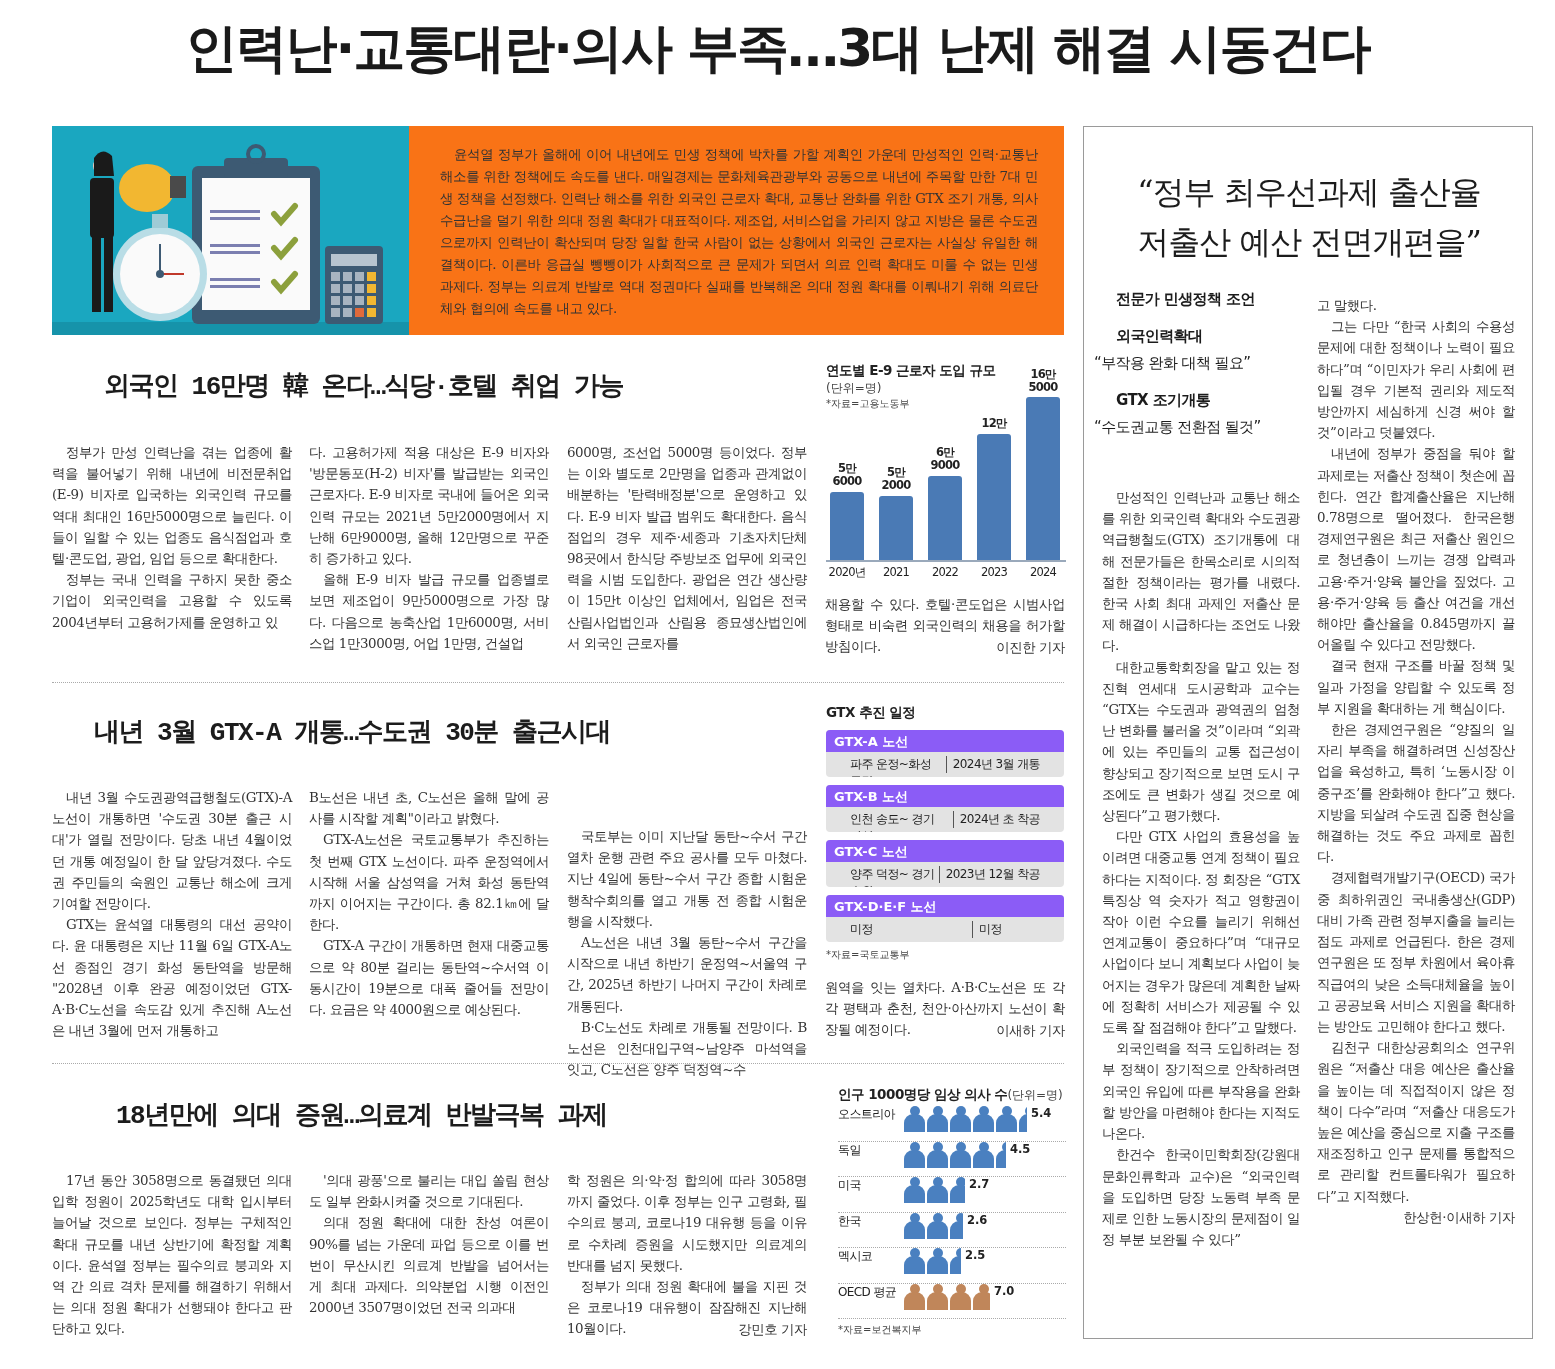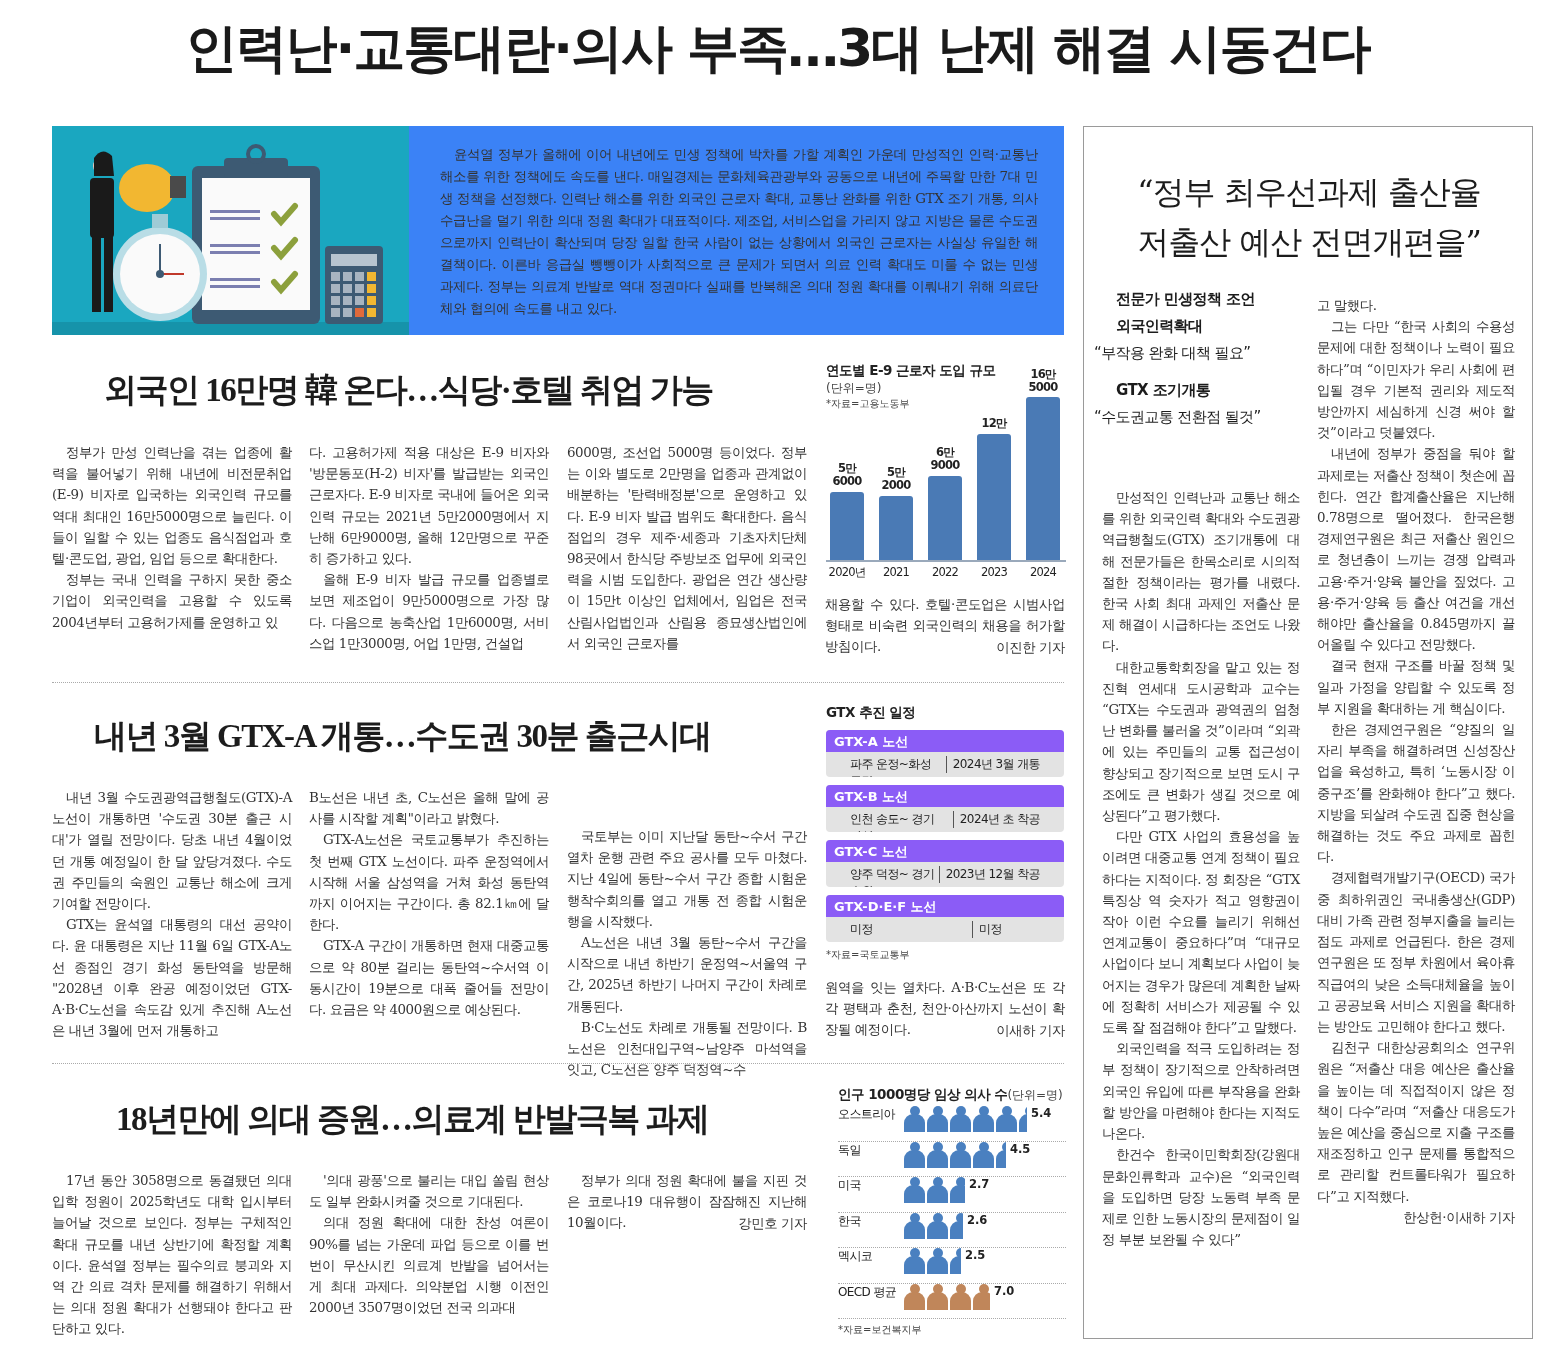--- a/index.html
+++ b/index.html
@@ -1,21 +1,21 @@
 <!DOCTYPE html>
 <html><head>
 <meta charset="utf-8">
 <style>
 *{box-sizing:border-box;margin:0;padding:0}
 body{width:1555px;height:1369px;background:#fff;font-family:"DejaVu Serif",serif;color:#2a2a2a;position:relative;overflow:hidden}
 .headline{position:absolute;left:0;top:14px;width:1555px;text-align:center;font-family:"DejaVu Sans",sans-serif;font-weight:bold;font-size:52px;letter-spacing:-2px;color:#1a1a1a}
-.lead{position:absolute;left:52px;top:126px;width:1012px;height:209px;background:#3b82f6}
+.lead{position:absolute;left:52px;top:126px;width:1012px;height:209px;background:#f97316}
 .lead-illus{position:absolute;left:0;top:0;width:357px;height:209px;background:#1aa7c0;overflow:hidden}
 .lead-text{position:absolute;left:388px;top:18px;width:598px;font-size:13.4px;line-height:22px;color:#333;text-align:justify;text-indent:14px;letter-spacing:-0.3px}
-.sec-title{position:absolute;font-family:Liberation Serif, serif;font-size:33px;color:#1c1c1c;letter-spacing:-1.5px;white-space:nowrap}
+.sec-title{position:absolute;font-family:Liberation Mono, monospace;font-size:26px;color:#1c1c1c;letter-spacing:-1.5px;white-space:nowrap}
 .col{position:absolute;font-size:13.4px;line-height:21.2px;color:#333;text-align:justify;letter-spacing:-0.4px}
 .col p{text-indent:14px}
 .col p.cont{text-indent:0}
 .byline{text-align:right;display:block;margin-top:0}
 .divider{position:absolute;left:52px;width:1012px;border-top:1px dotted #aaa}
 .chart-title{font-family:"DejaVu Sans",sans-serif;font-weight:bold;font-size:13.5px;color:#222;letter-spacing:-0.5px}
 .chart-sub{font-family:"DejaVu Sans",sans-serif;font-size:12px;color:#444}
 .chart-src{font-family:"DejaVu Sans",sans-serif;font-size:10px;color:#444}
 .e9{position:absolute;left:826px;top:362px;width:240px;height:212px}
 .e9 .bars{position:absolute;left:0;top:30px;width:240px;height:170px;border-bottom:2px solid #9aa9bb}
@@ -212,20 +212,21 @@
 
 <h2 class="sec-title" style="left:116px;top:1097px">18년만에 의대 증원…의료계 반발극복 과제</h2>
 <div class="col" style="left:52px;top:1170px;width:240px">
   <p>17년 동안 3058명으로 동결됐던 의대 입학 정원이 2025학년도 대학 입시부터 늘어날 것으로 보인다. 정부는 구체적인 확대 규모를 내년 상반기에 확정할 계획이다. 윤석열 정부는 필수의료 붕괴와 지역 간 의료 격차 문제를 해결하기 위해서는 의대 정원 확대가 선행돼야 한다고 판단하고 있다.</p>
 </div>
 <div class="col" style="left:309px;top:1170px;width:240px">
   <p>'의대 광풍'으로 불리는 대입 쏠림 현상도 일부 완화시켜줄 것으로 기대된다.</p>
   <p>의대 정원 확대에 대한 찬성 여론이 90%를 넘는 가운데 파업 등으로 이를 번번이 무산시킨 의료계 반발을 넘어서는 게 최대 과제다. 의약분업 시행 이전인 2000년 3507명이었던 전국 의과대</p>
 </div>
 <div class="col" style="left:567px;top:1170px;width:240px">
+  <p class="cont">학 정원은 의·약·정 합의에 따라 3058명까지 줄었다. 이후 정부는 인구 고령화, 필수의료 붕괴, 코로나19 대유행 등을 이유로 수차례 증원을 시도했지만 의료계의 반대를 넘지 못했다.</p>
   <p>정부가 의대 정원 확대에 불을 지핀 것은 코로나19 대유행이 잠잠해진 지난해 10월이다.</p>
   <span class="byline" style="margin-top:-21px">강민호 기자</span>
 </div>
 
 <div class="doc">
   <div style="height:22px"><span class="chart-title">인구 1000명당 임상 의사 수</span><span class="chart-sub">(단위=명)</span></div>
   <div class="row">
     <span class="cname">오스트리아</span>
     <span class="icons">
       <span class="person">
@@ -359,21 +360,21 @@
   </div>
   <div class="chart-src" style="margin-top:4px">*자료=보건복지부</div>
 </div>
 
 <aside class="sidebar">
   <div class="side-title">
     <div>“정부 최우선과제 출산율</div>
     <div>저출산 예산 전면개편을”</div>
   </div>
   <div class="side-box">
-    <div class="sb-h" style="margin-bottom:8px">전문가 민생정책 조언</div>
+    <div class="sb-h" style="margin-bottom:18px">전문가 민생정책 조언</div>
     <div class="sb-h" style="margin-bottom:8px">외국인력확대</div>
     <div class="sb-q" style="margin-bottom:18px">“부작용 완화 대책 필요”</div>
     <div class="sb-h" style="margin-bottom:8px">GTX 조기개통</div>
     <div class="sb-q">“수도권교통 전환점 될것”</div>
   </div>
   <div class="col" style="left:18px;top:360px;width:198px">
     <p>만성적인 인력난과 교통난 해소를 위한 외국인력 확대와 수도권광역급행철도(GTX) 조기개통에 대해 전문가들은 한목소리로 시의적절한 정책이라는 평가를 내렸다. 한국 사회 최대 과제인 저출산 문제 해결이 시급하다는 조언도 나왔다.</p>
     <p>대한교통학회장을 맡고 있는 정진혁 연세대 도시공학과 교수는 “GTX는 수도권과 광역권의 엄청난 변화를 불러올 것”이라며 “외곽에 있는 주민들의 교통 접근성이 향상되고 장기적으로 보면 도시 구조에도 큰 변화가 생길 것으로 예상된다”고 평가했다.</p>
     <p>다만 GTX 사업의 효용성을 높이려면 대중교통 연계 정책이 필요하다는 지적이다. 정 회장은 “GTX 특징상 역 숫자가 적고 영향권이 작아 이런 수요를 늘리기 위해선 연계교통이 중요하다”며 “대규모 사업이다 보니 계획보다 사업이 늦어지는 경우가 많은데 계획한 날짜에 정확히 서비스가 제공될 수 있도록 잘 점검해야 한다”고 말했다.</p>
     <p>외국인력을 적극 도입하려는 정부 정책이 장기적으로 안착하려면 외국인 유입에 따른 부작용을 완화할 방안을 마련해야 한다는 지적도 나온다.</p>

